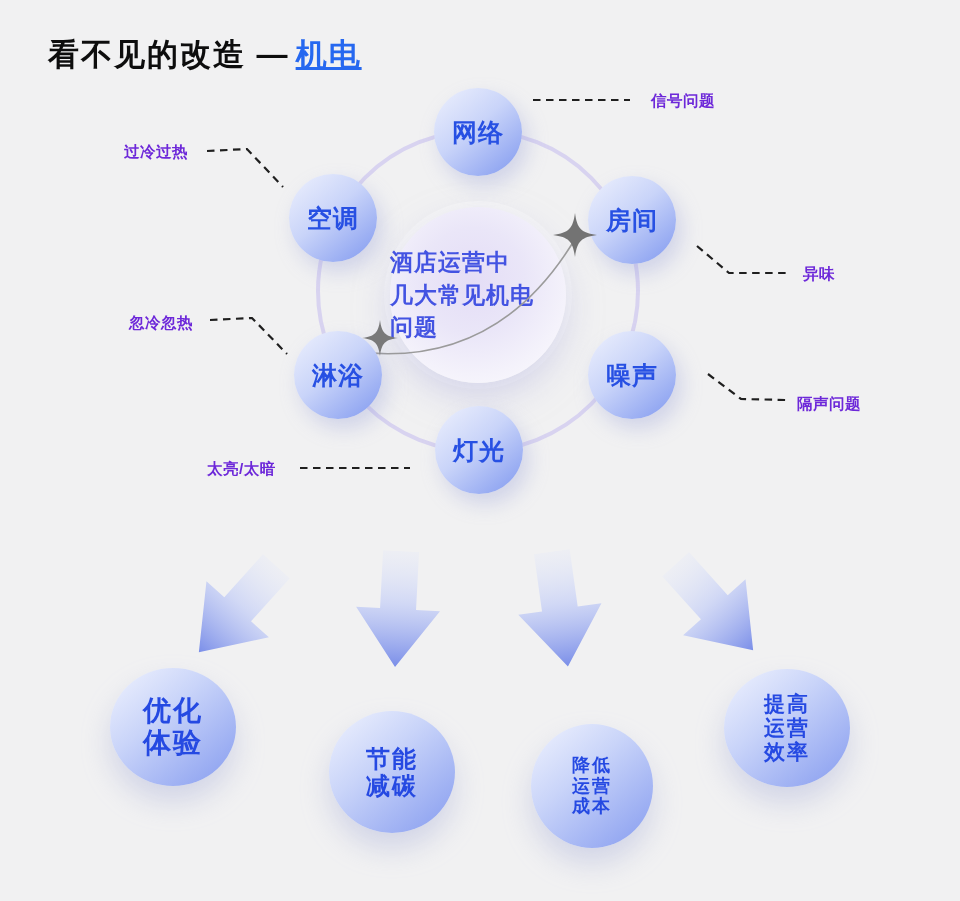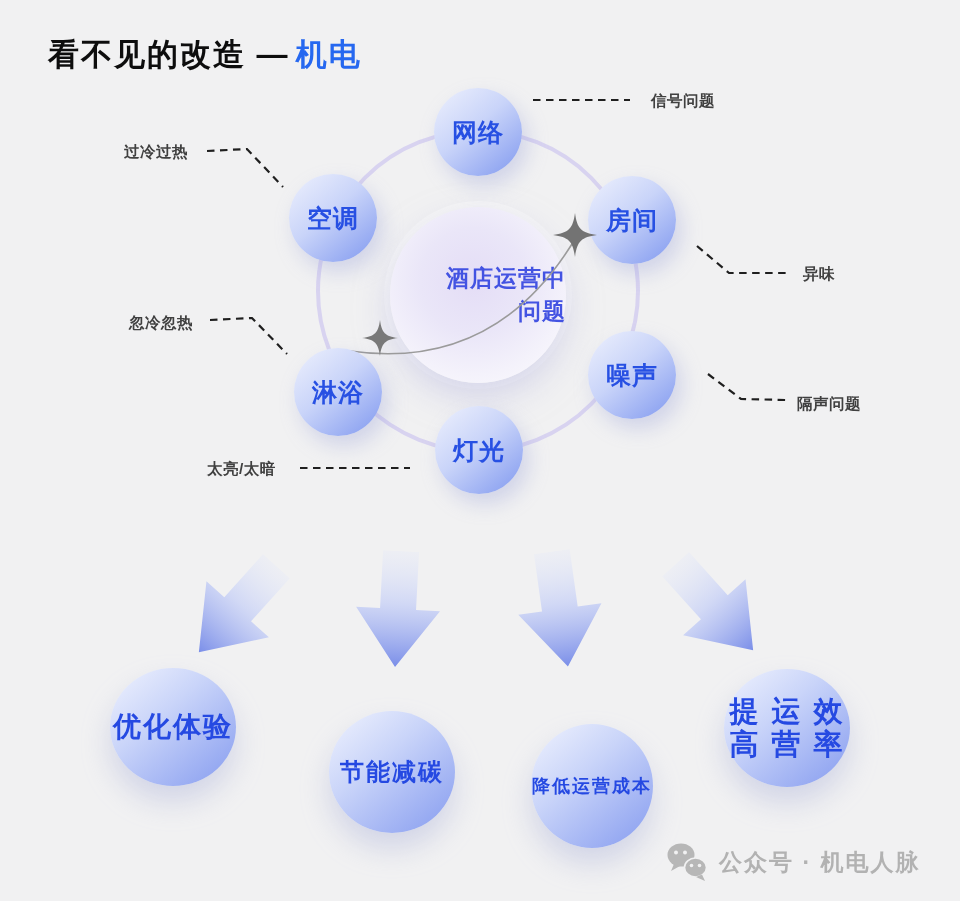--- a/index.html
+++ b/index.html
@@ -6,62 +6,62 @@
   .canvas{
     position:relative;width:960px;height:901px;margin:0 auto;
     background:#f1f1f2;overflow:hidden;
     font-family:"Liberation Sans","DejaVu Sans",sans-serif;
   }
   
   .title{
     position:absolute;left:48px;top:34px;margin:0;
     font-size:31px;font-weight:800;color:#0d0d0d;letter-spacing:2px;
   }
-  .title .accent{color:#2668f0;margin-left:6px;}
+  .title .accent{color:#2668f0;margin-left:6px;text-decoration:underline;}
   
   .layer{position:absolute;left:0;top:0;pointer-events:none;}
   
   .hub{
     position:absolute;left:390px;top:207px;width:176px;height:176px;border-radius:50%;
-    display:flex;flex-direction:column;align-items:flex-end;justify-content:center;text-align:center;
+    display:flex;flex-direction:column;align-items:flex-start;justify-content:center;text-align:center;
     font-size:23px;font-weight:700;color:#4353e2;line-height:1.42;letter-spacing:1px;
     background:radial-gradient(circle at 47% 42%,#e4ddf6 0%,#eae6f8 38%,#f4f2fb 68%,#fdfdfe 100%);
     box-shadow:0 14px 34px rgba(186,186,224,.55), 0 0 0 6px rgba(255,255,255,.35);
   }
   
   .node{
     position:absolute;width:88px;height:88px;border-radius:50%;
     display:flex;align-items:center;justify-content:center;
     font-size:25px;font-weight:800;color:#2750e3;letter-spacing:1px;
     background:linear-gradient(140deg,#eef1fd 0%,#c9d4f9 45%,#8da3f1 90%,#7e96ee 100%);
     box-shadow:6px 10px 20px rgba(148,158,214,.35);
     text-align:right;
   }
   
   .callout{
-    position:absolute;font-size:15.5px;font-weight:700;color:#404040;letter-spacing:.5px;
+    position:absolute;font-size:15.5px;font-weight:700;color:#6d28d9;letter-spacing:.5px;
     white-space:nowrap;
   }
   
   .sparkle{position:absolute;pointer-events:none;}
   
   .arrow{position:absolute;width:96px;height:118px;}
   
   .outcome{
     position:absolute;border-radius:50%;
-    display:flex;flex-direction:row;align-items:center;justify-content:center;text-align:center;
+    display:flex;flex-direction:column;align-items:center;justify-content:center;text-align:center;
     font-weight:800;color:#2549e2;letter-spacing:2px;
     background:linear-gradient(140deg,#f0f3fe 0%,#c9d4f9 40%,#8ba0f0 95%);
     box-shadow:0 16px 28px rgba(165,172,216,.4);
   }
   .outcome .l{line-height:1.14;}
   #outcome-0{left:110px;top:668px;width:126px;height:118px;font-size:28px;}
   #outcome-1{left:329px;top:711px;width:126px;height:122px;font-size:24px;}
   #outcome-2{left:531px;top:724px;width:122px;height:124px;font-size:18px;}
-  #outcome-3{left:724px;top:669px;width:126px;height:118px;font-size:29px;}
+  #outcome-3{left:724px;top:669px;width:126px;height:118px;font-size:21px;}
   
   .watermark{
     position:absolute;left:664px;top:841px;display:flex;align-items:center;gap:9px;
   }
   .watermark .wm-text{
     font-size:23px;font-weight:700;color:#b2b2b2;letter-spacing:2px;white-space:nowrap;
   }
 </style>
 </head>
 <body>
@@ -69,20 +69,21 @@
 <div class="canvas">
 
   <h1 class="title"><span>看不见的改造 —</span><span class="accent">机电</span></h1>
 
   <svg class="layer" width="960" height="901" viewBox="0 0 960 901">
     <circle cx="478" cy="291" r="160" fill="none" stroke="#d8d3f0" stroke-width="4"></circle>
   </svg>
 
   <div class="hub">
     <div class="l">酒店运营中</div>
+    <div class="l">几大常见机电</div>
     <div class="l">问题</div>
   </div>
 
   <svg class="layer" width="960" height="901" viewBox="0 0 960 901">
     <defs>
       <linearGradient id="arrowGrad" x1="0" y1="0" x2="0" y2="1">
         <stop offset="0" stop-color="#dfe5fb" stop-opacity="0.22"></stop>
         <stop offset="0.45" stop-color="#c0cbf7" stop-opacity="0.65"></stop>
         <stop offset="1" stop-color="#7489e8" stop-opacity="0.95"></stop>
       </linearGradient>
@@ -98,21 +99,21 @@
 
   <div class="node" style="left:434px;top:88px;">
       <span>网络</span>
     </div>
   <div class="node" style="left:289px;top:174px;">
       <span>空调</span>
     </div>
   <div class="node" style="left:588px;top:176px;">
       <span>房间</span>
     </div>
-  <div class="node" style="left:294px;top:348px;">
+  <div class="node" style="left:294px;top:331px;">
       <span>淋浴</span>
     </div>
   <div class="node" style="left:588px;top:331px;">
       <span>噪声</span>
     </div>
   <div class="node" style="left:435px;top:406px;">
       <span>灯光</span>
     </div>
 
   <svg class="sparkle" style="left:553px;top:213px;width:44px;height:44px;" viewBox="0 0 100 100">
@@ -154,27 +155,14 @@
     <div class="l">降低</div>
     <div class="l">运营</div>
     <div class="l">成本</div>
   </div>
   <div class="outcome" id="outcome-3">
     <div class="l">提高</div>
     <div class="l">运营</div>
     <div class="l">效率</div>
   </div>
 
-  <div class="watermark">
-    <svg width="46" height="42" viewBox="0 0 46 42">
-      <ellipse cx="17" cy="14" rx="13.5" ry="11.5" fill="#b7b7b7"></ellipse>
-      <path d="M10 23 L7 30 L16 25 Z" fill="#b7b7b7"></path>
-      <circle cx="12" cy="11.5" r="2" fill="#f1f1f2"></circle>
-      <circle cx="21" cy="11.5" r="2" fill="#f1f1f2"></circle>
-      <ellipse cx="31.5" cy="26.5" rx="11" ry="9.5" fill="#b7b7b7" stroke="#f1f1f2" stroke-width="1.6"></ellipse>
-      <path d="M38 33.5 L41 40 L32 36 Z" fill="#b7b7b7"></path>
-      <circle cx="27.5" cy="24.5" r="1.8" fill="#f1f1f2"></circle>
-      <circle cx="35.5" cy="24.5" r="1.8" fill="#f1f1f2"></circle>
-    </svg>
-    <span class="wm-text">公众号 · 机电人脉</span>
-  </div>
 
 </div>
 
 </body></html>

